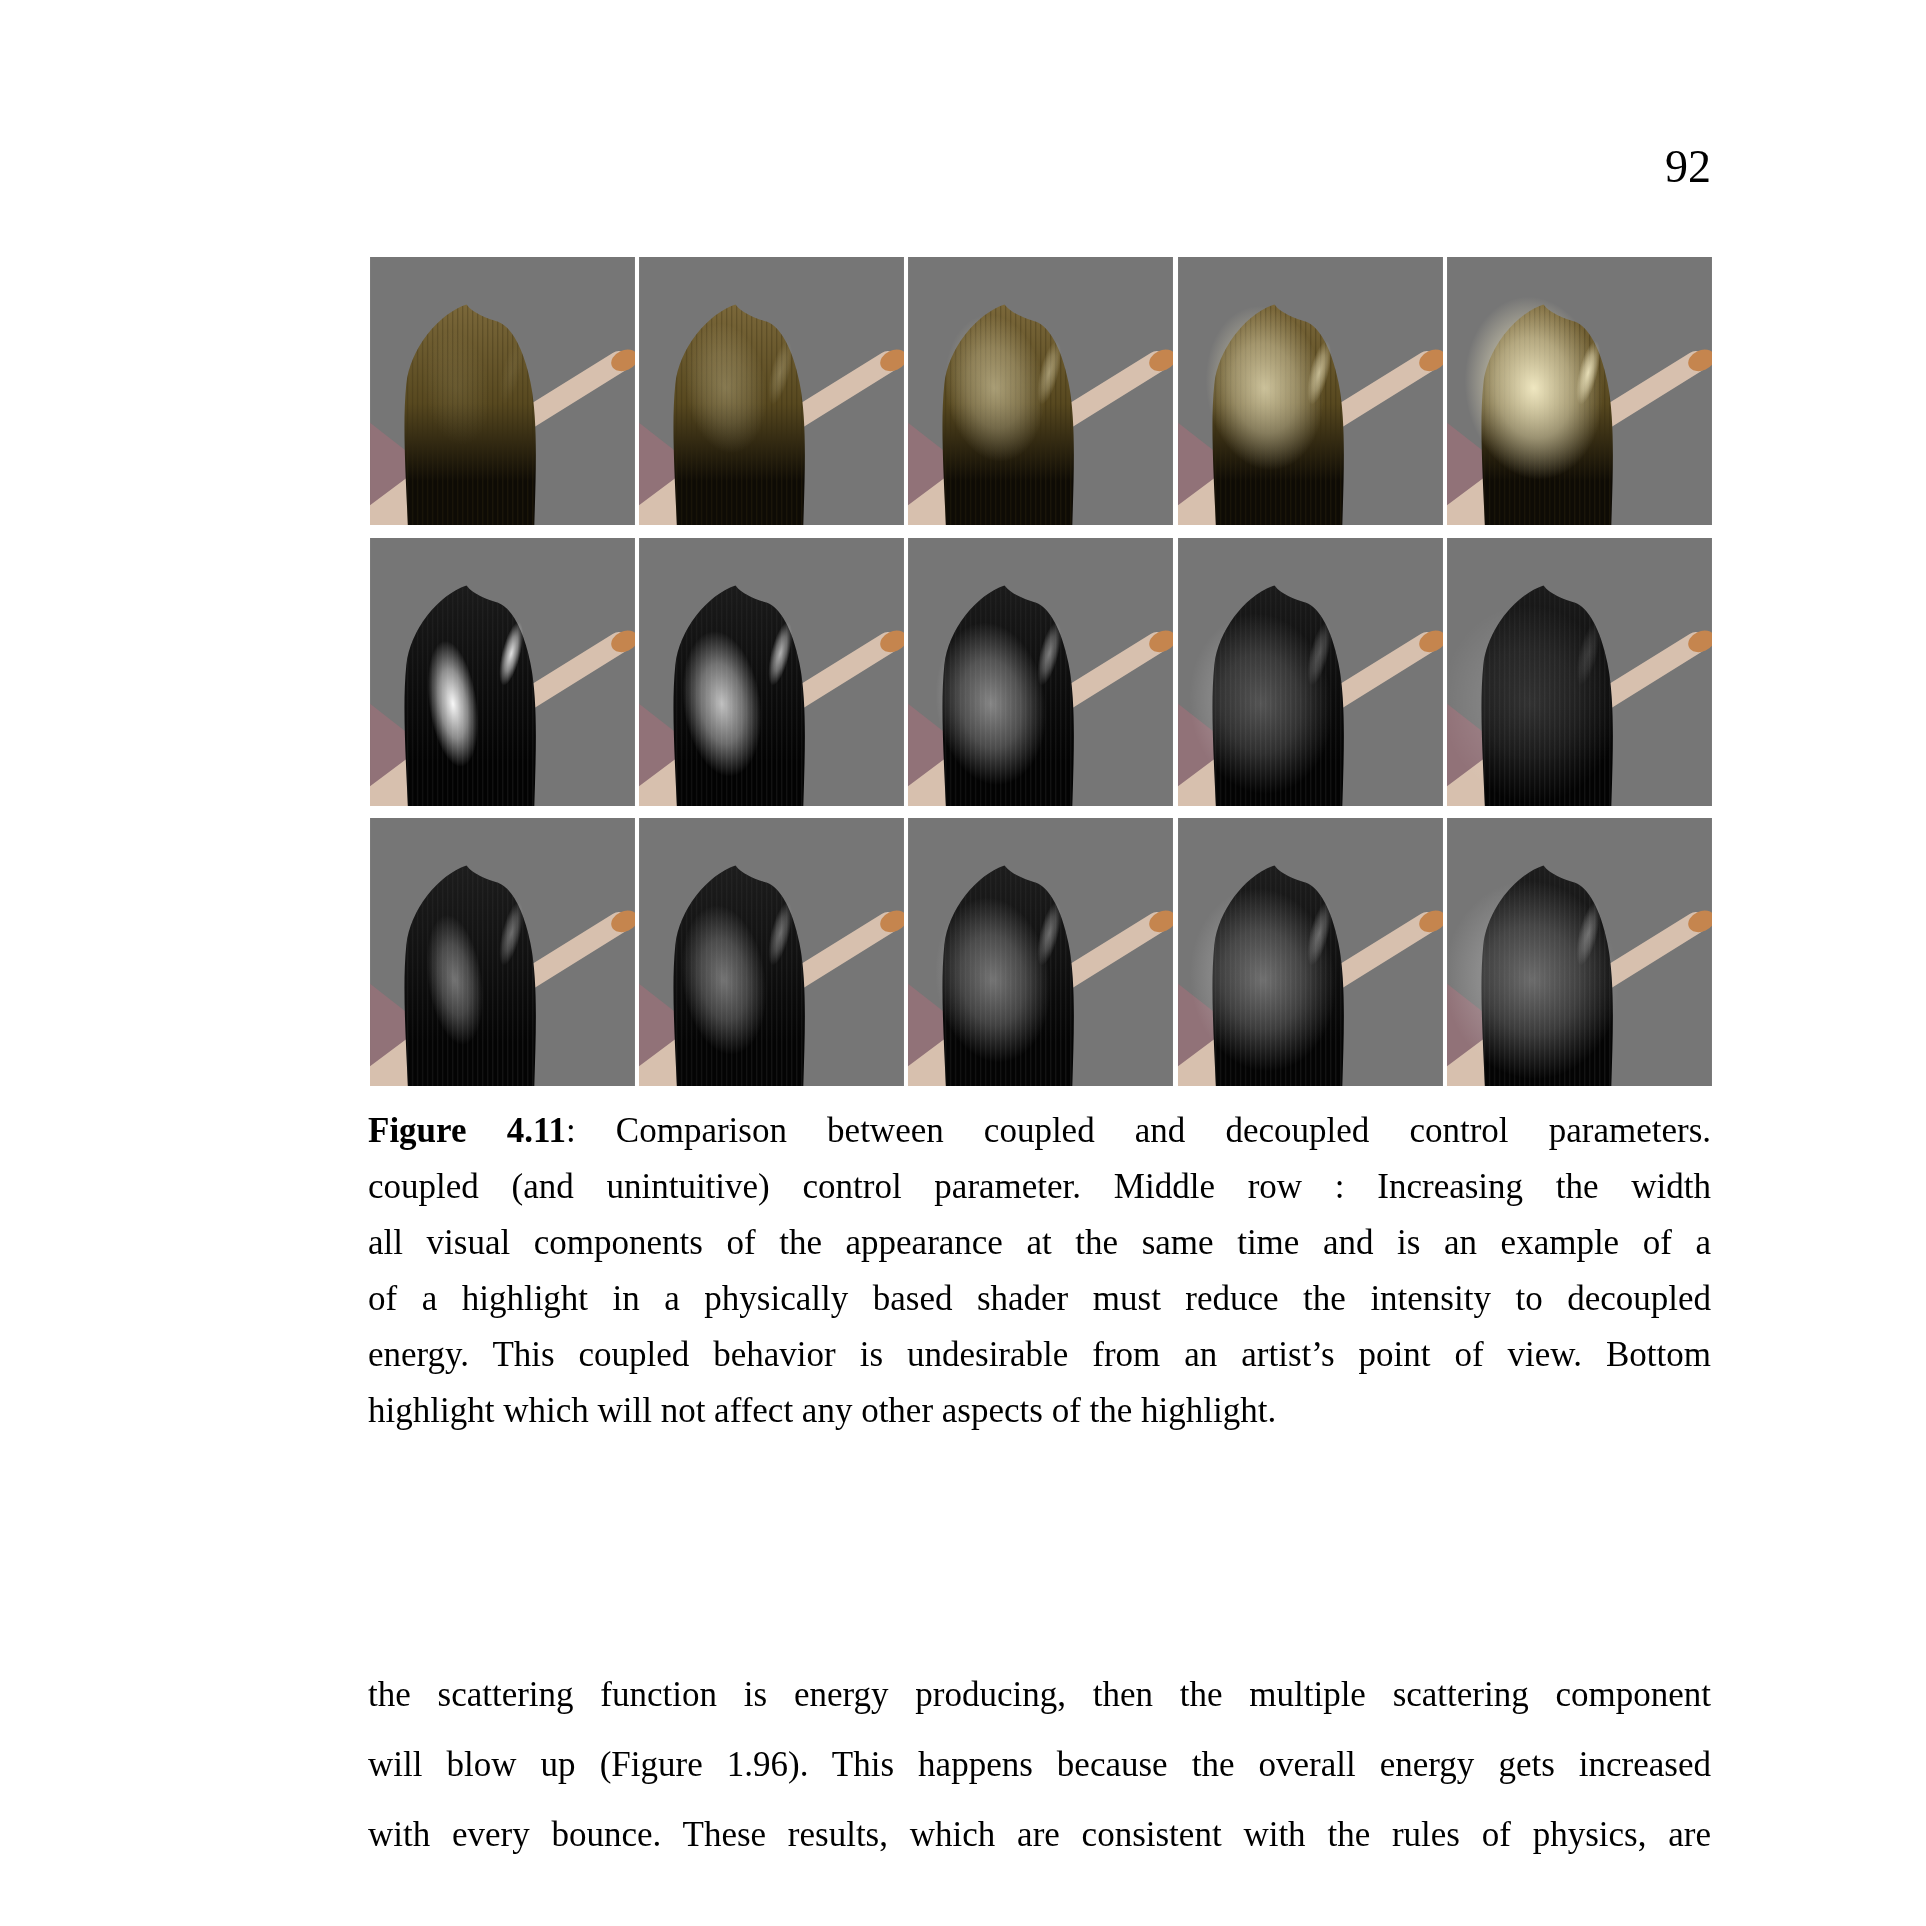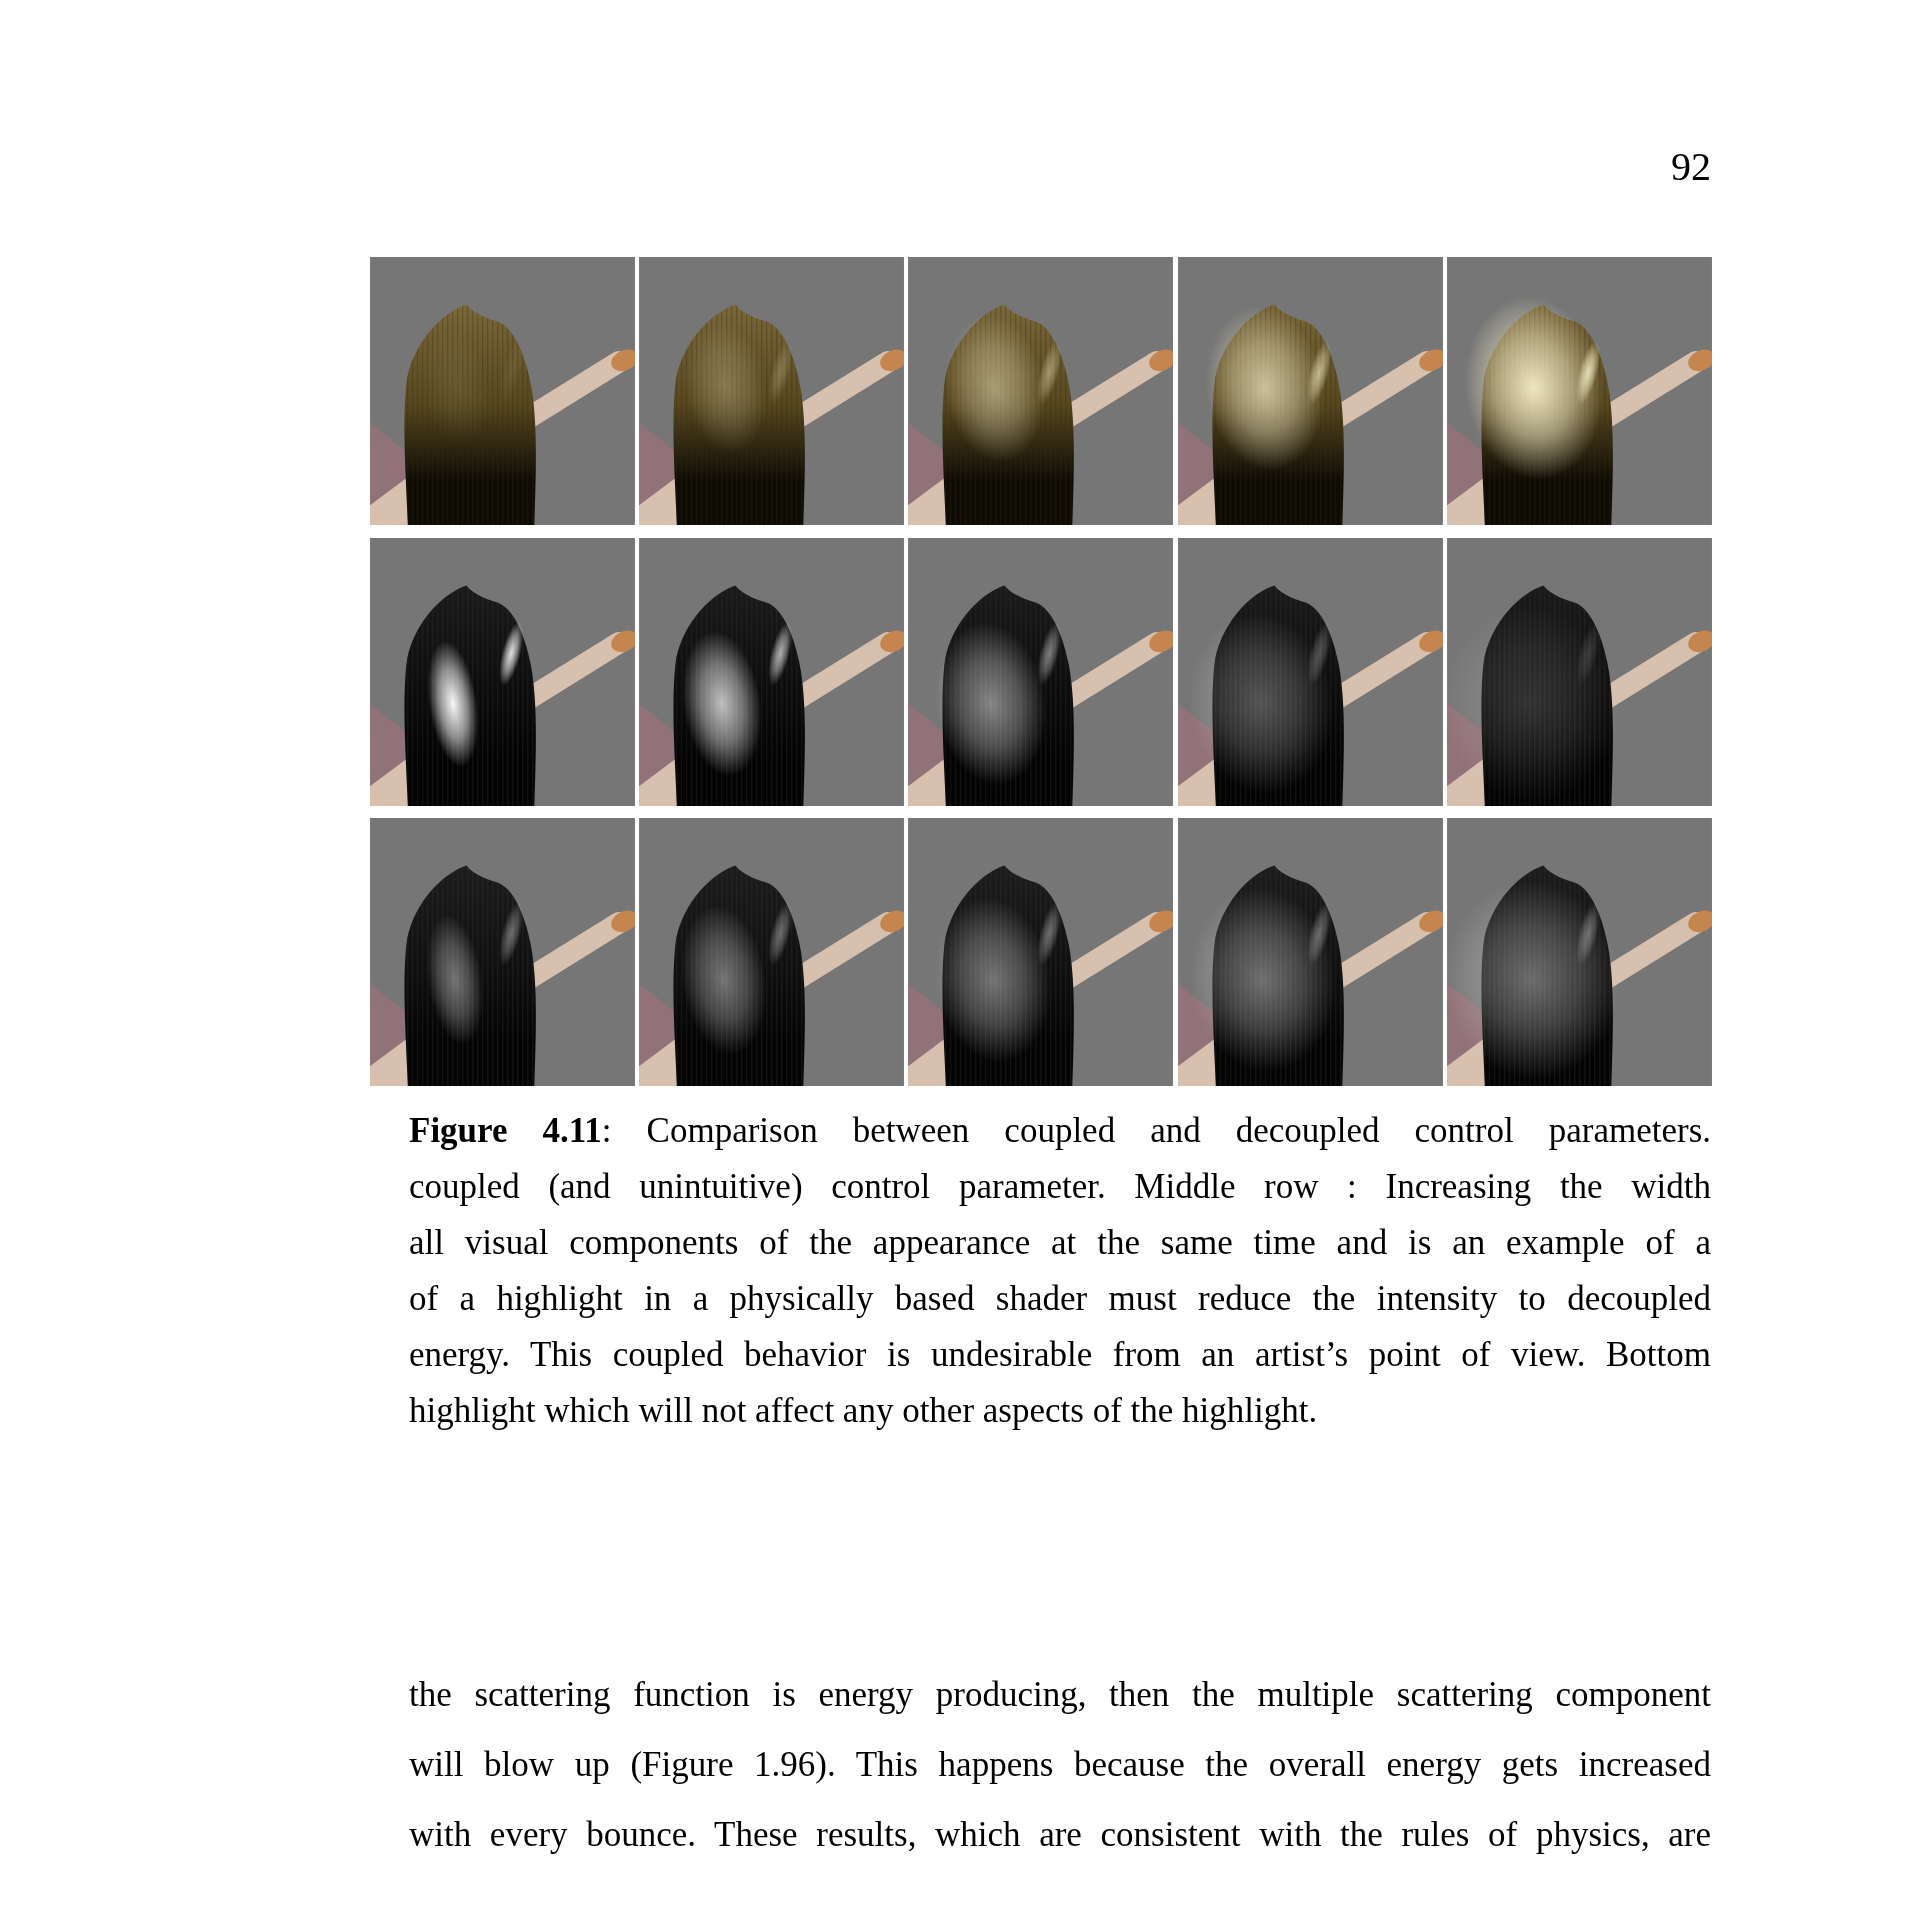--- a/index.html
+++ b/index.html
@@ -1,29 +1,29 @@
 <!DOCTYPE html>
 <html style="font-size:6.2px"><head>
 <meta charset="utf-8">
 <style>
   html,body{margin:0;padding:0;background:#ffffff;}
   .page{position:relative;width:1965px;height:2542px;background:#ffffff;
         font-family:"Liberation Serif",serif;color:#000;overflow:hidden;}
-  .pagenum{position:absolute;top:147px;right:254px;font-size:40px;line-height:39px;}
+  .pagenum{position:absolute;top:147px;right:254px;font-size:46px;line-height:39px;}
   .grid{position:absolute;left:370px;top:257px;display:grid;
         grid-template-columns:repeat(5,265px);grid-auto-rows:268px;
         column-gap:4.2px;row-gap:12.7px;}
   .cell{width:265px;height:268px;overflow:hidden;}
   .cell svg{display:block;}
   .caption{position:absolute;left:368px;top:1103px;width:1343px;
            font-size:35px;line-height:56px;}
   .bodytext{position:absolute;left:368px;top:1660px;width:1343px;
             font-size:35px;line-height:70px;}
   .line{text-align:justify;text-align-last:justify;-moz-text-align-last:justify;
-        white-space:normal;overflow:hidden;margin-left:41px;}
+        white-space:normal;overflow:hidden;}
   .line.last{text-align-last:left;-moz-text-align-last:left;}
   .b{font-weight:bold;}
 </style>
 </head>
 <body>
 
 <div class="page">
 
   <div class="pagenum">92</div>
 

